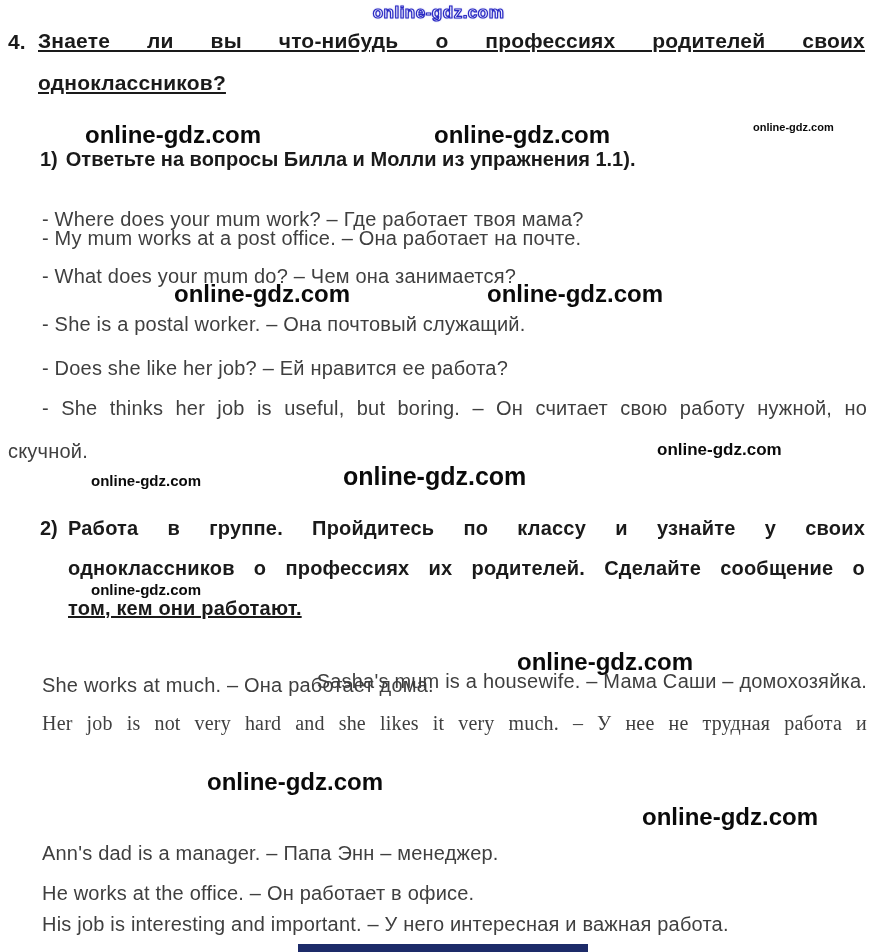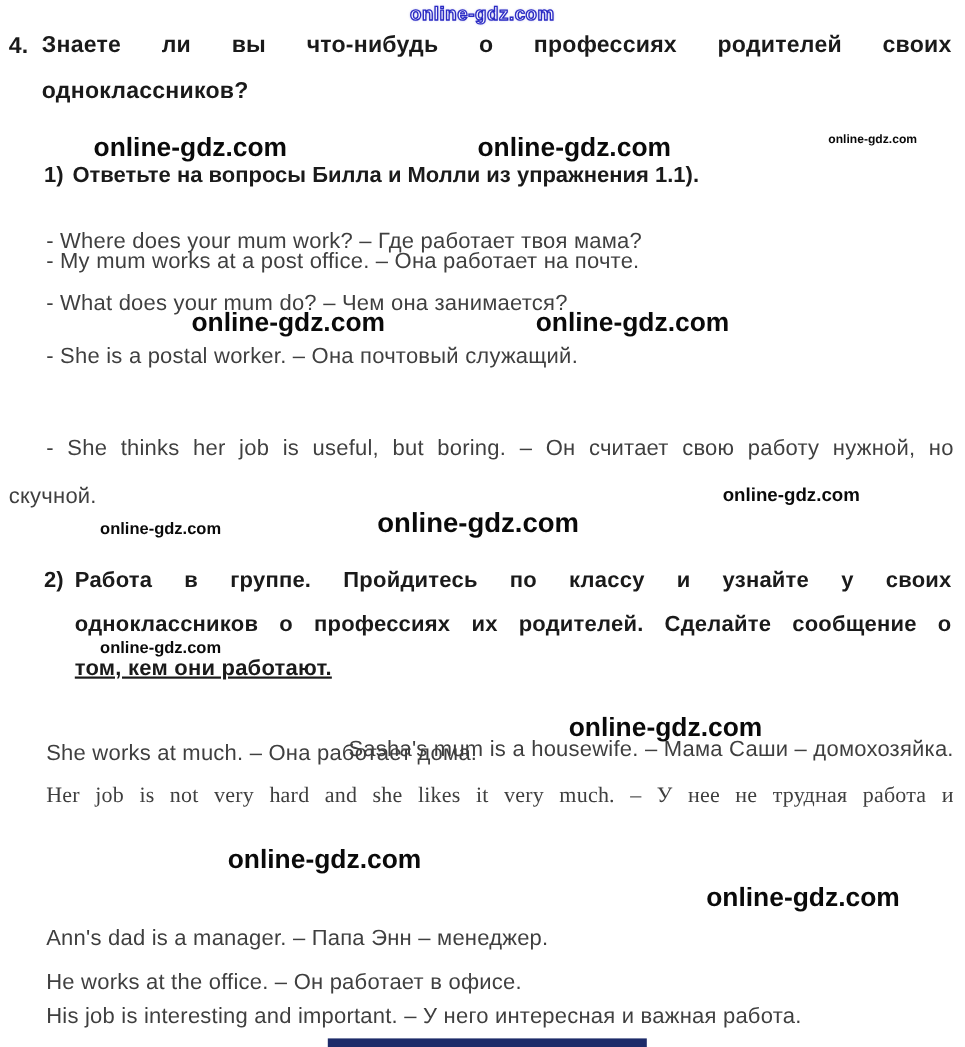--- a/index.html
+++ b/index.html
@@ -47,20 +47,21 @@
   }
   
   .num-label {
     position: absolute; left: 8px; top: 30px;
     font-size: 21px; font-weight: bold; color: #1a1a1a;
   }
   .title-line {
     position: absolute; left: 38px; right: 12px;
     font-size: 21px; font-weight: bold; color: #1a1a1a;
     letter-spacing: 0.2px;
+    text-decoration: underline;
   }
   .t1 { top: 29px; text-align: justify; text-align-last: justify; }
   .t2 { top: 71px; }
   .part1-heading {
     position: absolute; left: 40px; top: 148px;
     font-size: 20px; font-weight: bold; color: #1a1a1a;
   }
   .part1-heading .plabel { margin-right: 8px; }
   .part2-label {
     position: absolute; left: 40px; top: 517px;
@@ -122,20 +123,21 @@
   <div class="title-line t1">Знаете ли вы что-нибудь о профессиях родителей своих</div>
   <div class="title-line t2">одноклассников?</div>
 
   <div class="part1-heading">
     <span class="plabel">1)</span><span>Ответьте на вопросы Билла и Молли из упражнения 1.1).</span>
   </div>
   <div class="bodyline ind pL0">- Where does your mum work? – Где работает твоя мама?</div>
   <div class="bodyline ind pL1">- My mum works at a post office. – Она работает на почте.</div>
   <div class="bodyline ind pL2">- What does your mum do? – Чем она занимается?</div>
   <div class="bodyline ind pL3">- She is a postal worker. – Она почтовый служащий.</div>
+  <div class="bodyline ind pL4">- Does she like her job? – Ей нравится ее работа?</div>
   <div class="bodyline ind stretch pL5">- She thinks her job is useful, but boring. – Он считает свою работу нужной, но</div>
   <div class="bodyline pL6">скучной.</div>
 
   <div class="part2-label">2)</div>
   <div class="p2h p2h1">Работа в группе. Пройдитесь по классу и узнайте у своих</div>
   <div class="p2h p2h2">одноклассников о профессиях их родителей. Сделайте сообщение о</div>
   <div class="p2h p2h3">том, кем они работают.</div>
   <div class="bodyline ind sL0">Sasha's mum is a housewife. – Мама Саши – домохозяйка.</div>
   <div class="bodyline ind sL1">She works at much. – Она работает дома.</div>
   <div class="bodyline ind stretch sL2">Her job is not very hard and she likes it very much. – У нее не трудная работа и</div>

